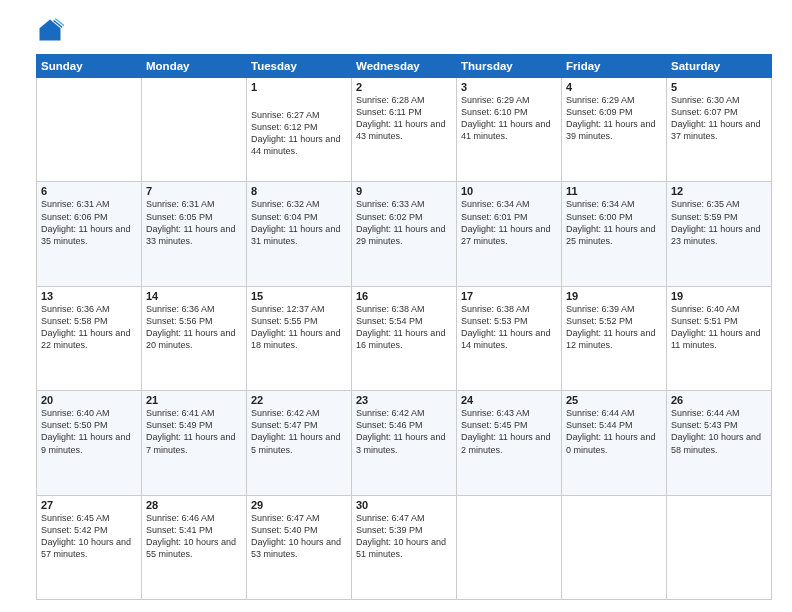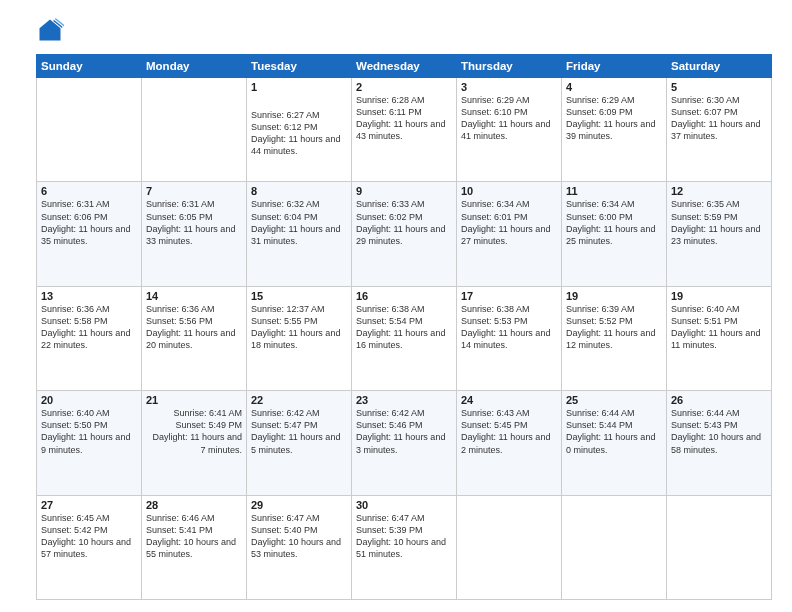--- a/index.html
+++ b/index.html
@@ -261,21 +261,21 @@
         </tr>
         <tr>
           <td>
             <span class="day-number">20</span>
             <div class="day-info" style="white-space: pre-line;">Sunrise: 6:40 AM
 Sunset: 5:50 PM
 Daylight: 11 hours and 9 minutes.</div>
           </td>
           <td>
             <span class="day-number">21</span>
-            <div class="day-info" style="white-space: pre-line; text-align: right;">Sunrise: 6:41 AM
+            <div class="day-info" style="white-space: pre-line;">Sunrise: 6:41 AM
 Sunset: 5:49 PM
 Daylight: 11 hours and 7 minutes.</div>
           </td>
           <td>
             <span class="day-number">22</span>
             <div class="day-info" style="white-space: pre-line;">Sunrise: 6:42 AM
 Sunset: 5:47 PM
 Daylight: 11 hours and 5 minutes.</div>
           </td>
           <td>

